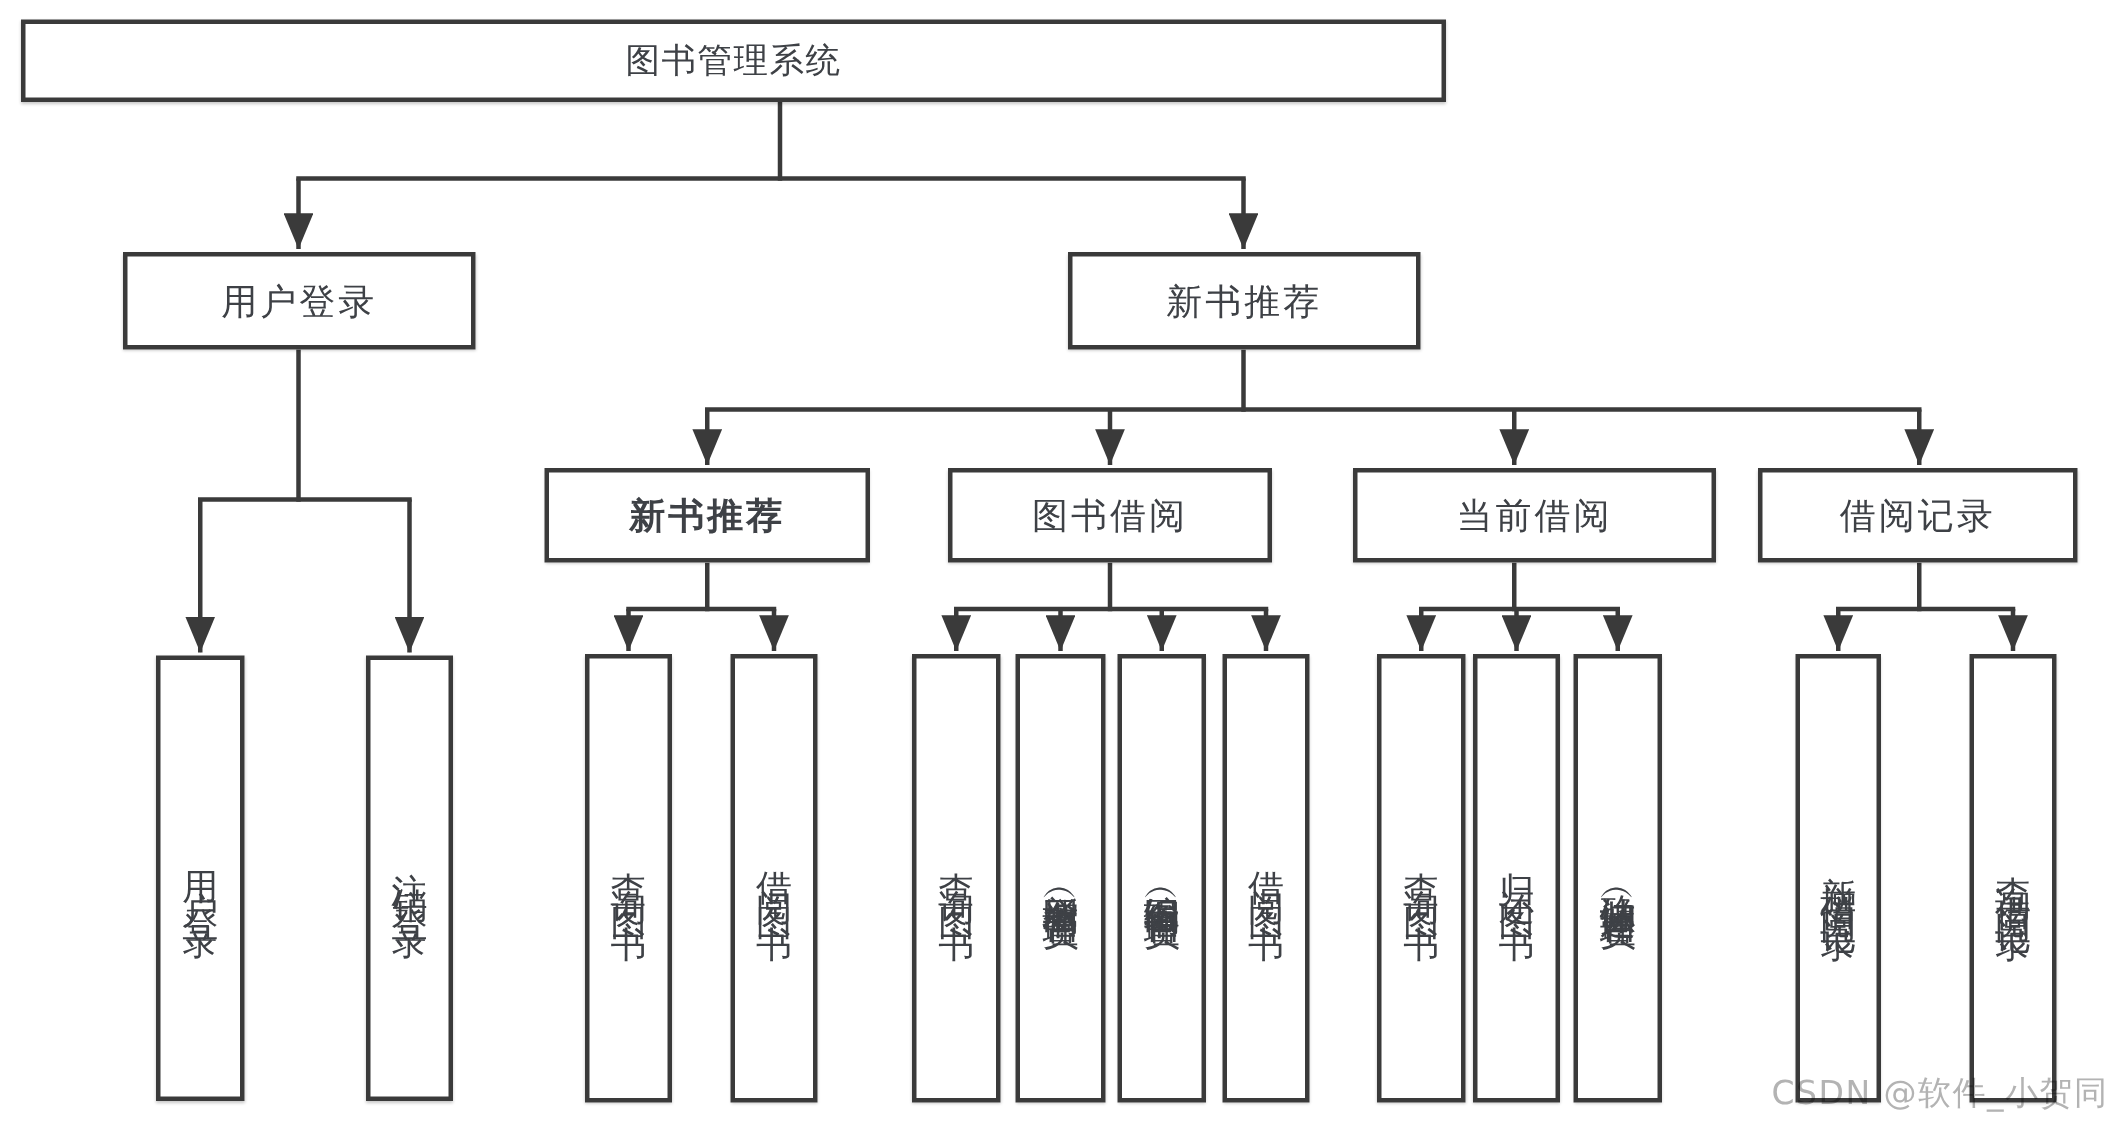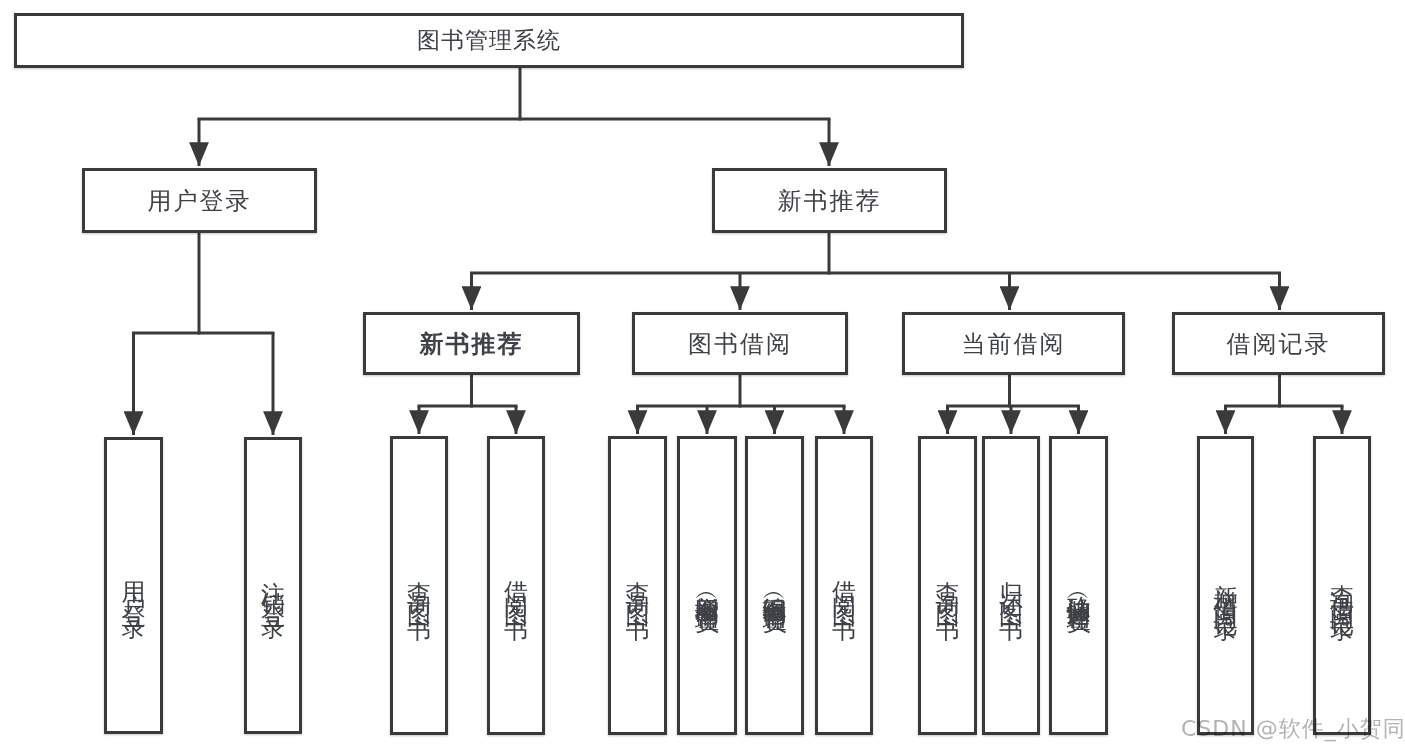--- a/index.html
+++ b/index.html
@@ -116,21 +116,21 @@
     </g>
   </svg>
 
   <div class="node root" style="left:14px; top:13px; width:950px; height:55px;">图书管理系统</div>
 
   <div class="node h" style="left:82px; top:168px; width:235px; height:65px;">用户登录</div>
   <div class="node h" style="left:712px; top:168px; width:235px; height:65px;">新书推荐</div>
 
   <div class="node h" style="left:363px; top:312px; width:217px; height:63px;font-weight:bold;">新书推荐</div>
   <div class="node h" style="left:632px; top:312px; width:216px; height:63px;">图书借阅</div>
-  <div class="node h" style="left:902px; top:312px; width:223px; height:63px;">当前借阅</div>
+  <div class="node h" style="left:902px; top:312px; width:242px; height:63px;">当前借阅</div>
   <div class="node h" style="left:1172px; top:312px; width:213px; height:63px;">借阅记录</div>
 
   <div class="node leaf ls-wide" style="left:104px; top:437px; width:59px; height:297px;">用户登录</div>
   <div class="node leaf ls-wide" style="left:244px; top:437px; width:58px; height:297px;">注销登录</div>
 
   <div class="node leaf ls-wide" style="left:390px; top:436px; width:58px; height:299px;">查询图书</div>
   <div class="node leaf ls-wide" style="left:487px; top:436px; width:58px; height:299px;">借阅图书</div>
 
   <div class="node leaf ls-wide" style="left:608px; top:436px; width:59px; height:299px;">查询图书</div>
   <div class="node leaf ls-tight" style="left:677px; top:436px; width:60px; height:299px;">新增图书（管理员）</div>

